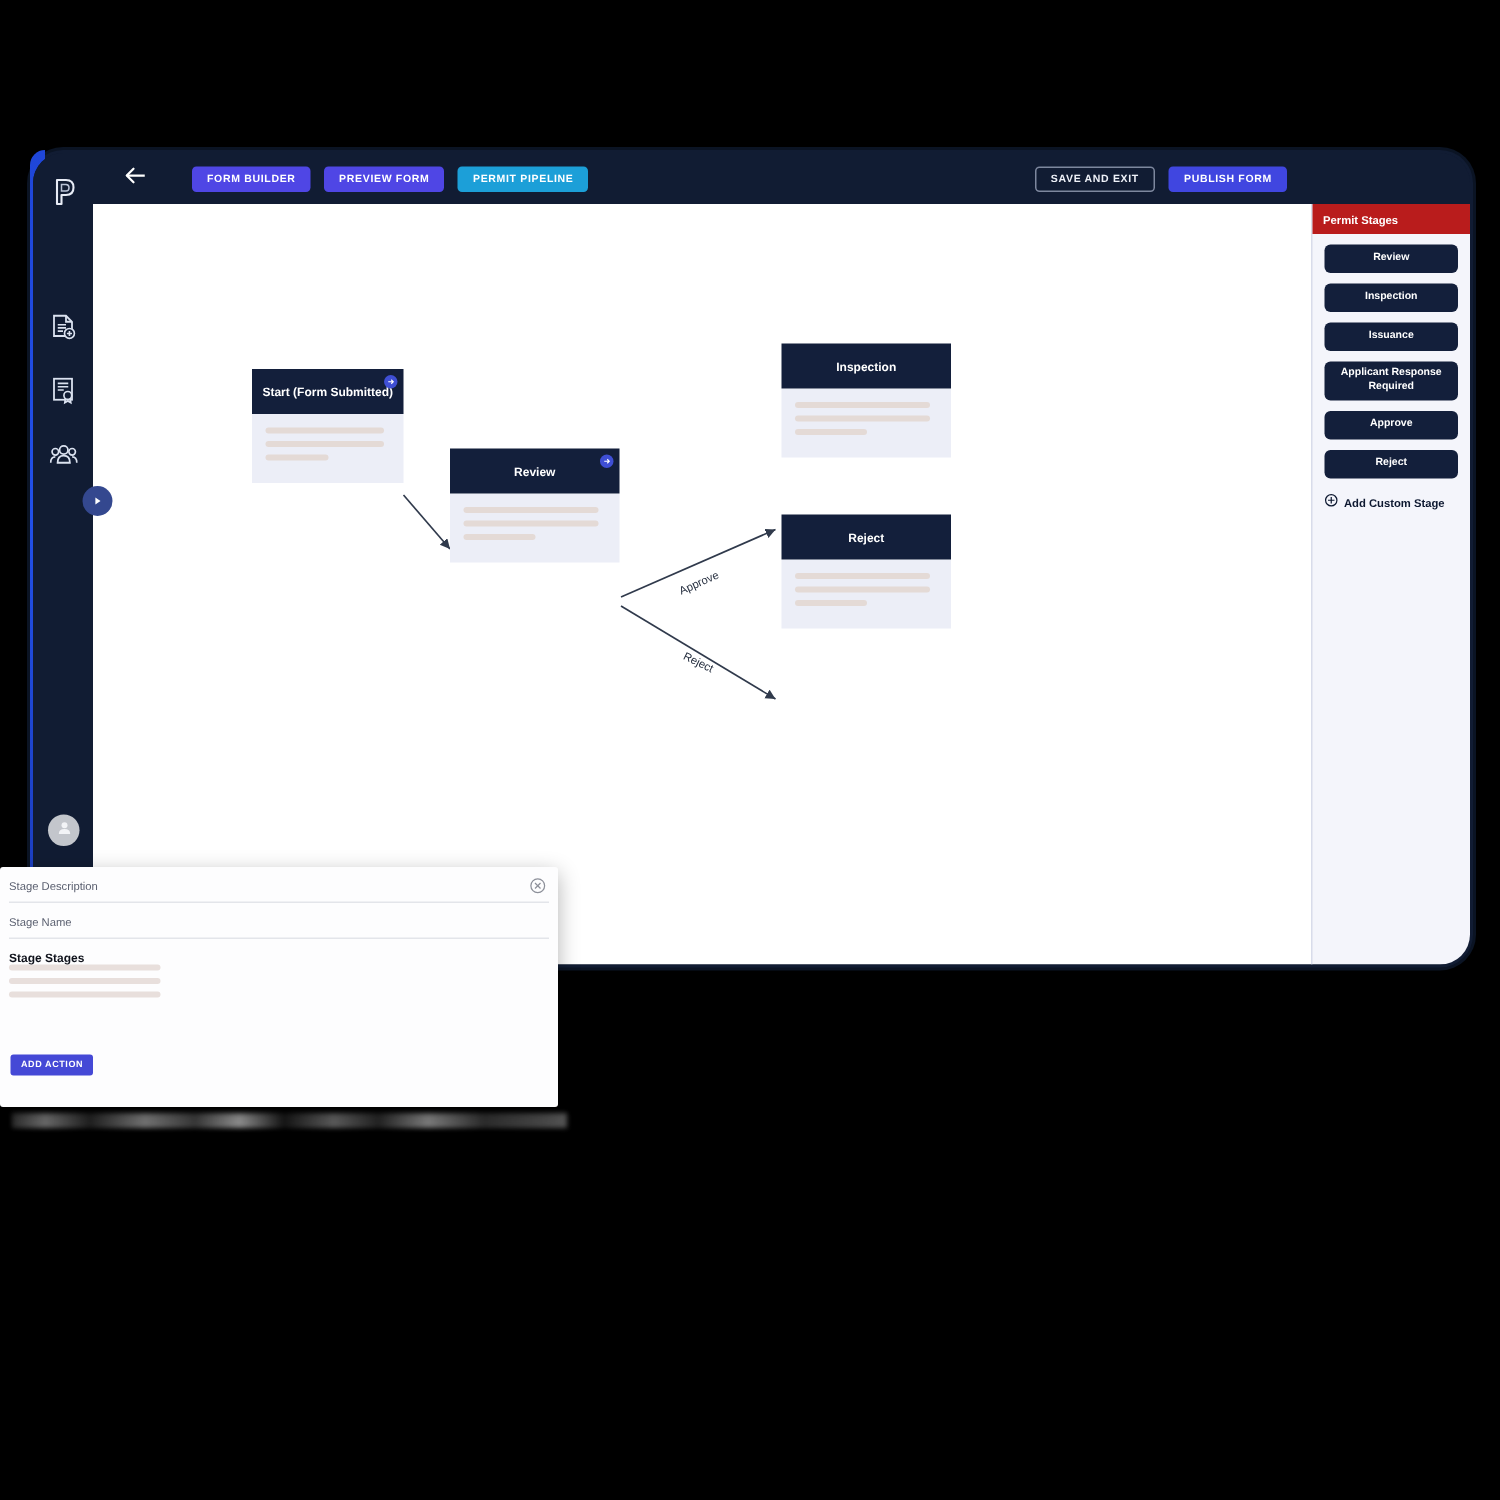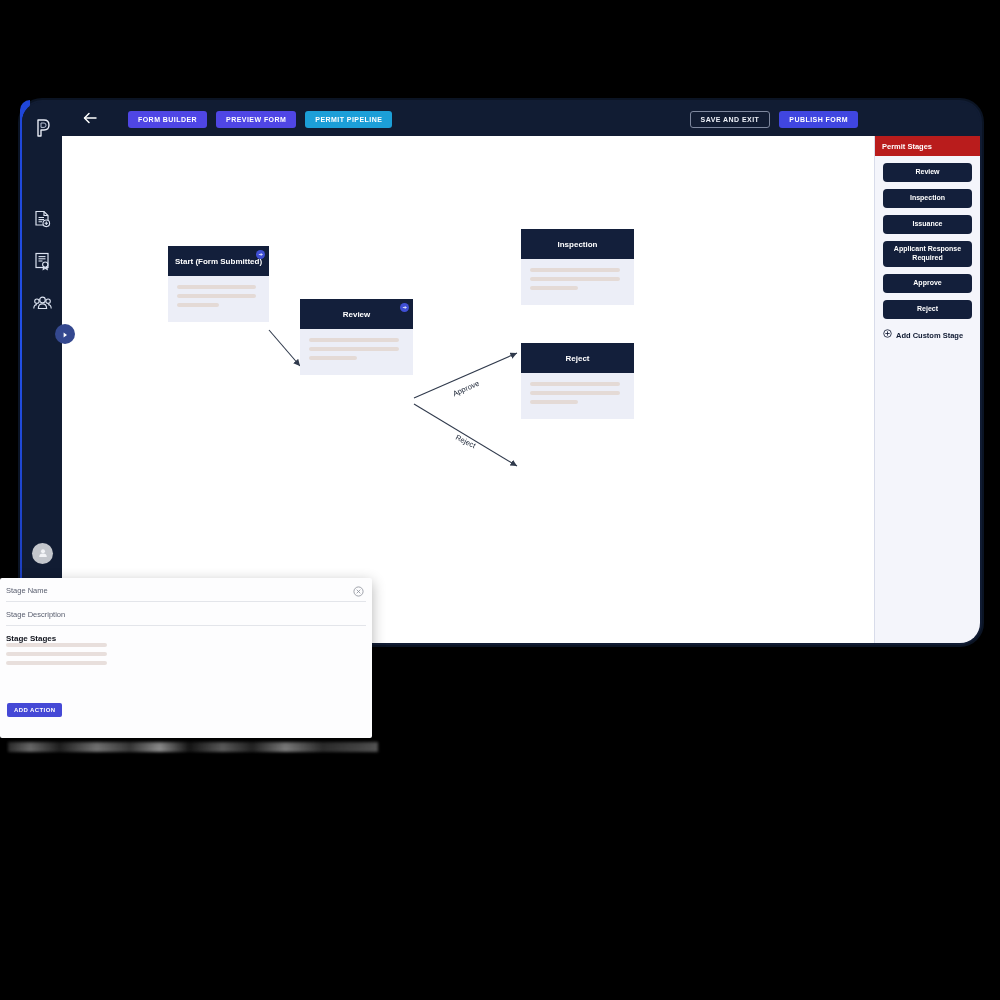--- a/index.html
+++ b/index.html
@@ -449,24 +449,24 @@
       <span>
         <svg width="11" height="11" viewBox="0 0 12 12">
           <circle cx="6" cy="6" r="5" fill="none" stroke="#8d909a" stroke-width="0.9"></circle>
           <line x1="4" y1="4" x2="8" y2="8" stroke="#8d909a" stroke-width="0.9"></line>
           <line x1="8" y1="4" x2="4" y2="8" stroke="#8d909a" stroke-width="0.9"></line>
         </svg>
       </span>
     </div>
 
     <div class="field">
+      <div class="field-label">Stage Description</div>
+    </div>
+    <div class="field">
       <div class="field-label">Stage Name</div>
-    </div>
-    <div class="field">
-      <div class="field-label">Stage Description</div>
     </div>
 
     <div class="editor-section">Stage Stages</div>
 
     <div class="editor-ph">
       <div class="ph"></div>
       <div class="ph"></div>
       <div class="ph"></div>
     </div>
 

